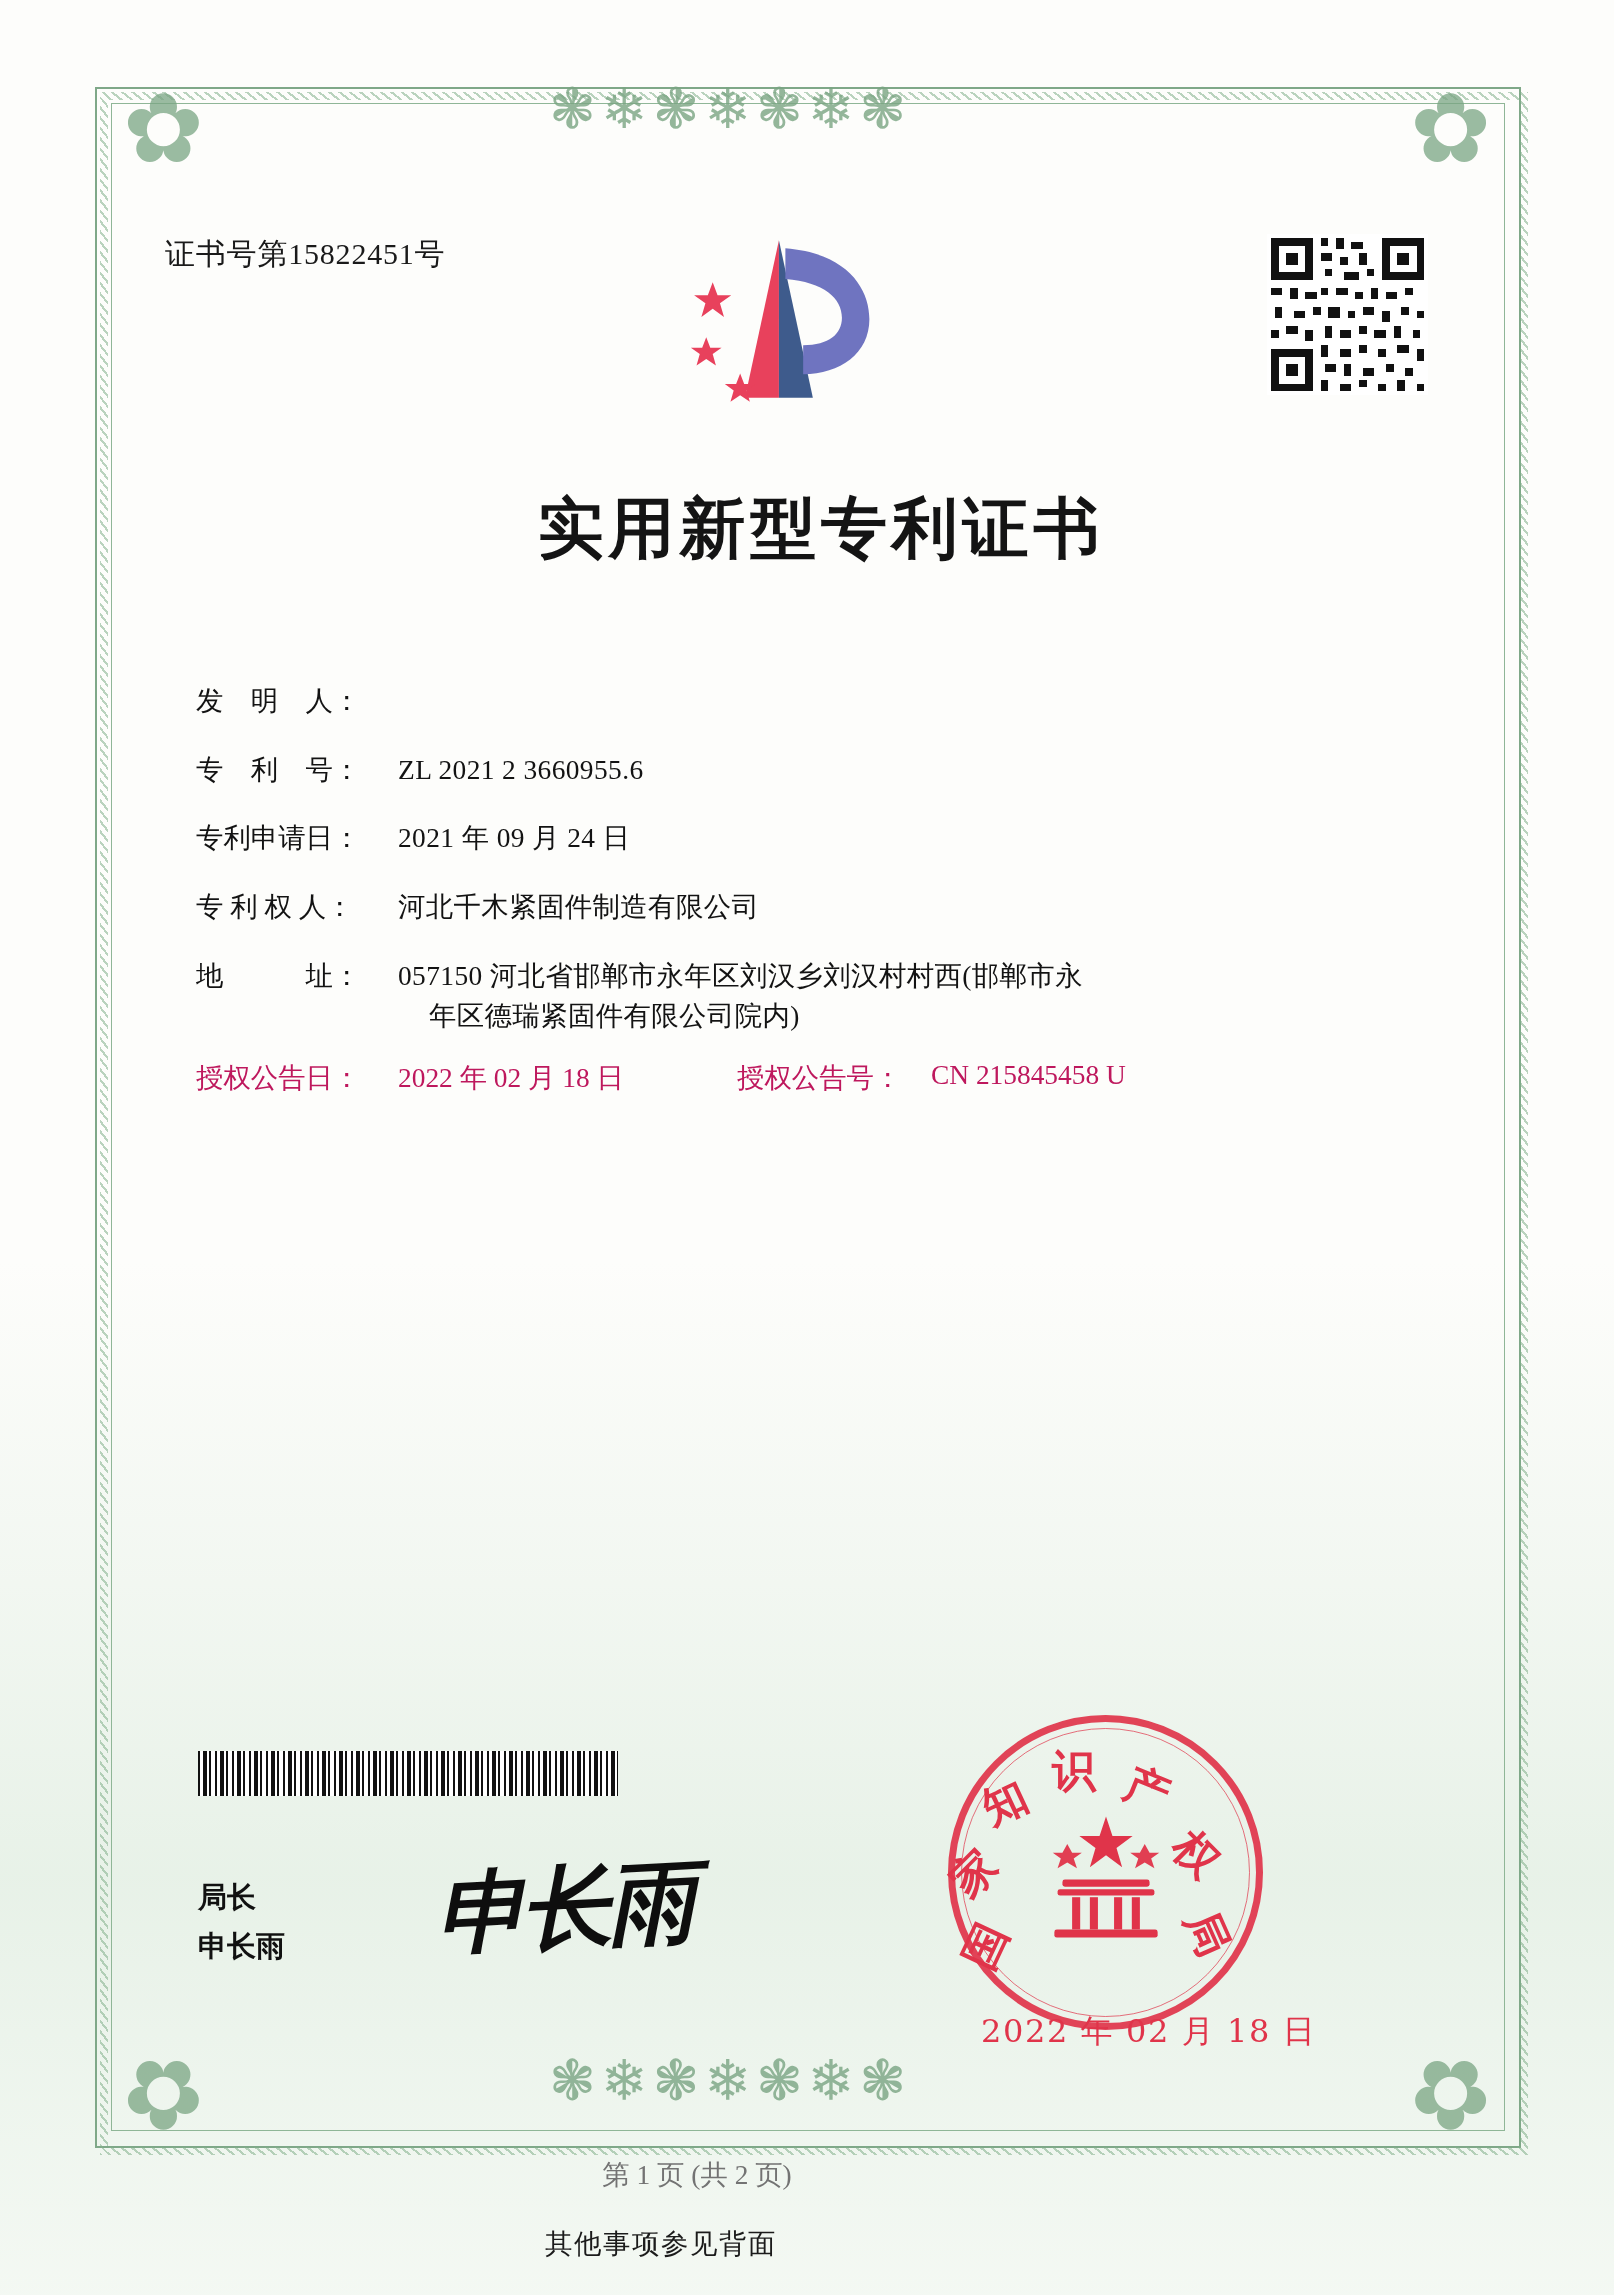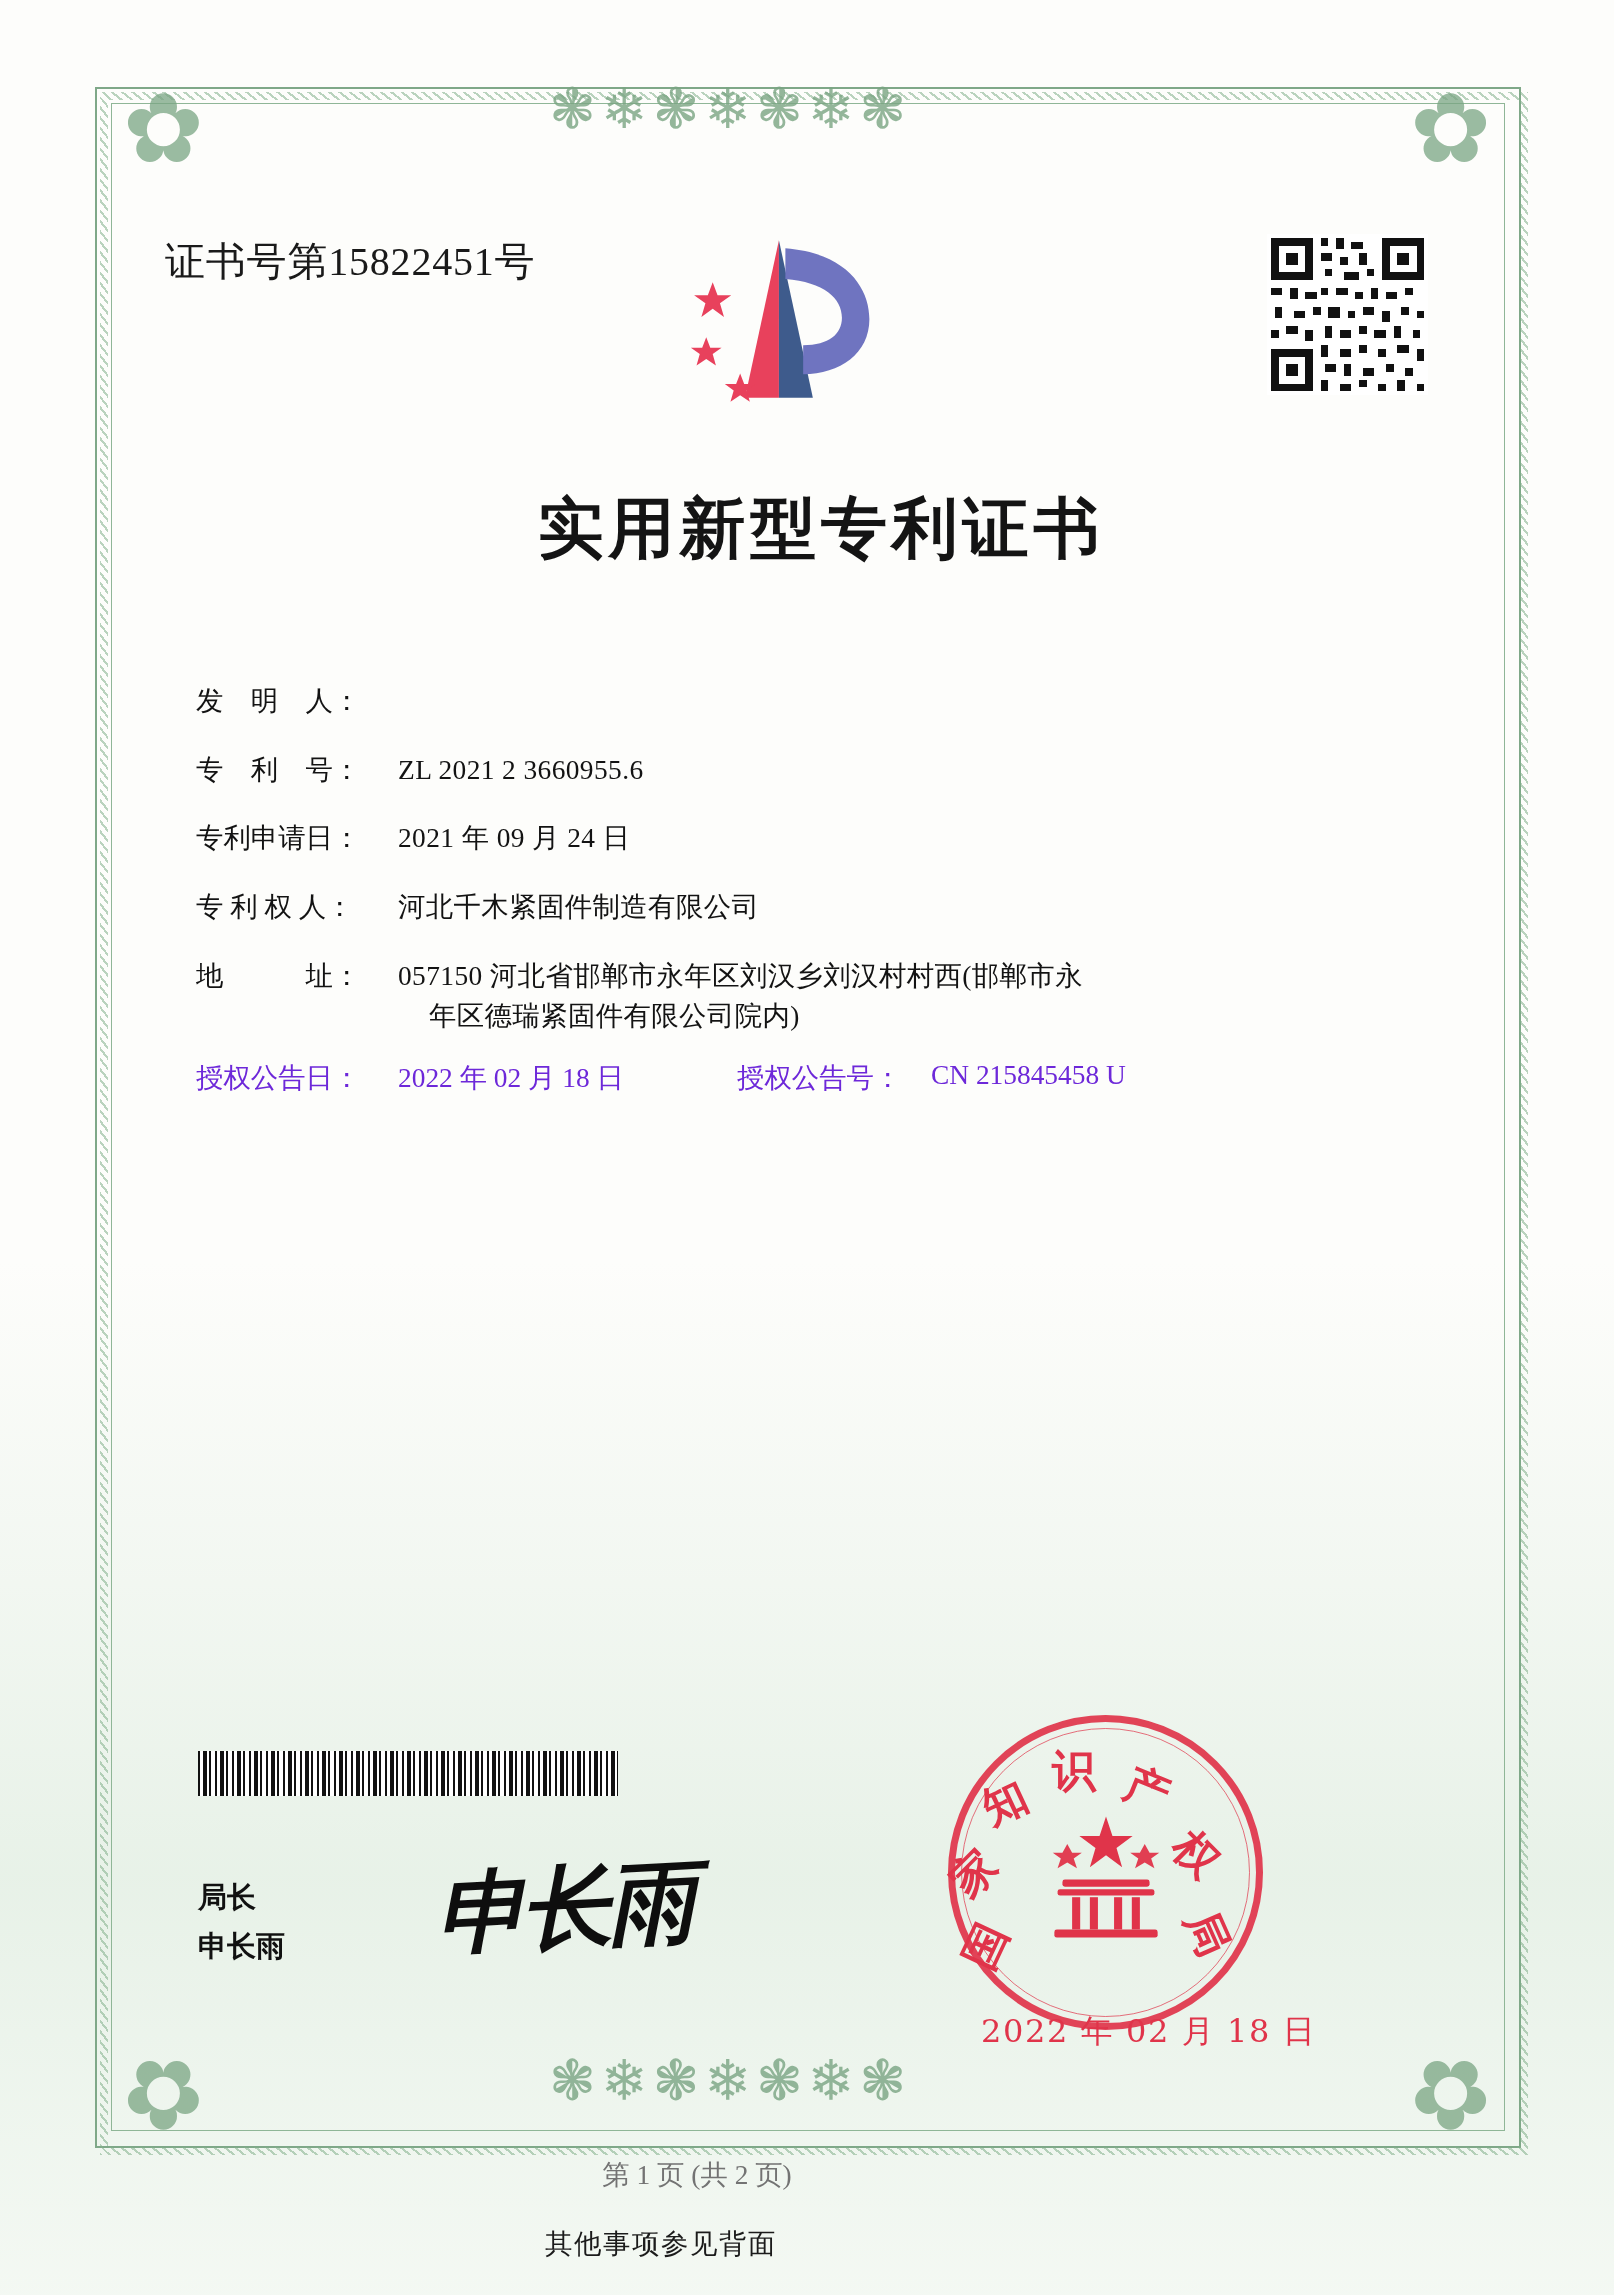--- a/index.html
+++ b/index.html
@@ -85,21 +85,21 @@
     white-space: nowrap;
   }
   .edge-top { left: 549px; top: 81px; }
   .edge-bottom { left: 549px; top: 2050px; transform: scaleY(-1); }
 
   
   .cert-no {
     position: absolute;
     left: 165px;
     top: 234px;
-    font-size: 40px;
+    font-size: 30px;
     color: #1a1a1a;
     letter-spacing: 0.8px;
   }
   .logo {
     position: absolute;
     left: 682px;
     top: 232px;
     width: 210px;
     height: 182px;
   }
@@ -148,21 +148,21 @@
     flex: 1 1 auto;
     letter-spacing: 0.4px;
   }
   .row.tight { margin-bottom: 24px; }
   .row .val .l2 { display: block; margin-left: 31px; }
 
   .row-dual {
     display: flex;
     align-items: flex-start;
     font-size: 27.4px;
-    color: #6d28d9;
+    color: #be185d;
     margin-top: 8px;
   }
   .row-dual .lbl { flex: 0 0 202px; white-space: pre; }
   .row-dual .val { flex: 0 0 291px; }
   .row-dual .lbl2 { flex: 0 0 194px; white-space: pre; padding-left: 48px; }
   .row-dual .val2 { flex: 1 1 auto; }
 
   
   .paras {
     position: absolute;

